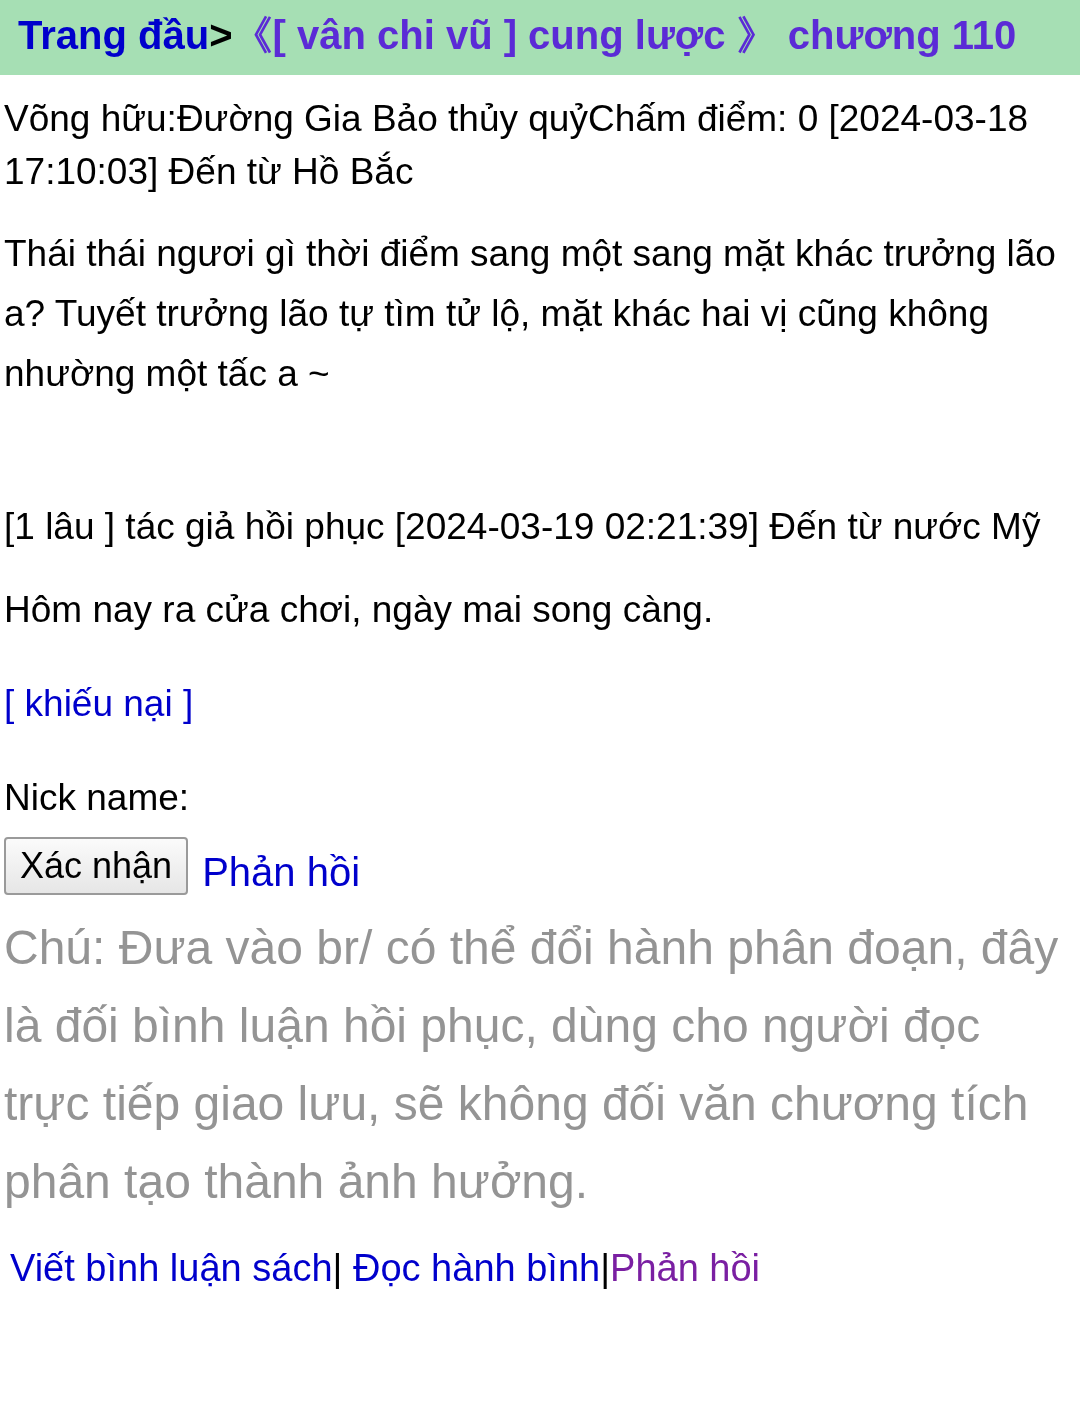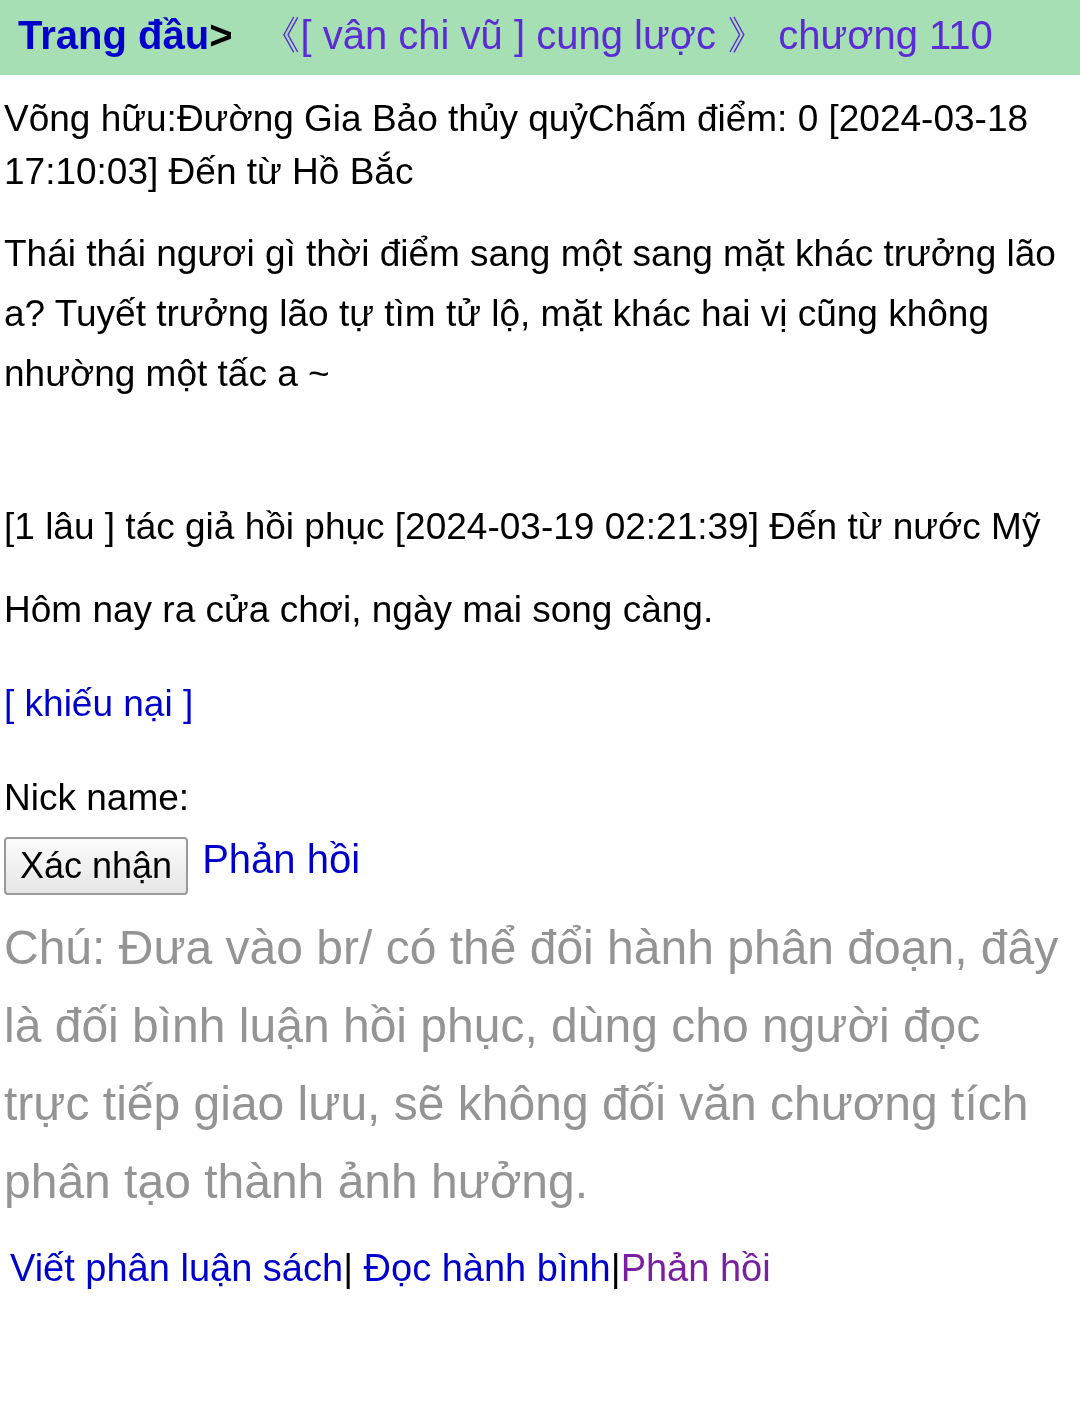--- a/index.html
+++ b/index.html
@@ -33,22 +33,21 @@
   .breadcrumb-bar .home-link {
     color: #0000cc;
     text-decoration: none;
   }
   .breadcrumb-bar .sep {
     color: #000000;
     font-weight: bold;
   }
   .breadcrumb-bar .chapter-title {
     color: #5b2bd6;
-    font-weight: normal;
-    margin-left: 28px;
+    font-weight: bold;
   }
 
   
   .content {
     padding: 0 4px;
     box-sizing: border-box;
   }
   .meta-line {
     font-size: 37px;
     line-height: 1.42;
@@ -109,21 +108,21 @@
     background: #ffffff;
     box-sizing: border-box;
     font-family: "Liberation Sans", sans-serif;
     font-size: 30px;
     resize: none;
     outline: none;
     padding: 4px 6px;
   }
   .submit-row {
     display: flex;
-    align-items: flex-start;
+    align-items: flex-end;
     margin-top: 18px;
     gap: 14px;
   }
   .submit-button {
     font-family: "Liberation Sans", sans-serif;
     font-size: 36px;
     padding: 6px 14px;
     background: linear-gradient(#fbfbfb, #e6e6e6);
     border: 2px solid #9a9a9a;
     border-radius: 4px;
@@ -196,16 +195,16 @@
         <button type="button" class="submit-button">Xác nhận</button>
         <a href="#" class="reply-link">Phản hồi</a>
       </div>
 
       <p class="note">Chú: Đưa vào br/ có thể đổi hành phân đoạn, đây là đối bình luận hồi phục, dùng cho người đọc trực tiếp giao lưu, sẽ không đối văn chương tích phân tạo thành ảnh hưởng.</p>
     </div>
 
   </div>
 
   <div class="footer-links">
-    <a href="#" class="blue">Viết phân luận sách</a><span class="divider">|</span> <a href="#" class="blue">Đọc hành bình</a><span class="divider">|</span><a href="#" class="purple">Phản hồi</a>
+    <a href="#" class="blue">Viết bình luận sách</a><span class="divider">|</span> <a href="#" class="blue">Đọc hành bình</a><span class="divider">|</span><a href="#" class="purple">Phản hồi</a>
   </div>
 
 </div>
 
 </body></html>

